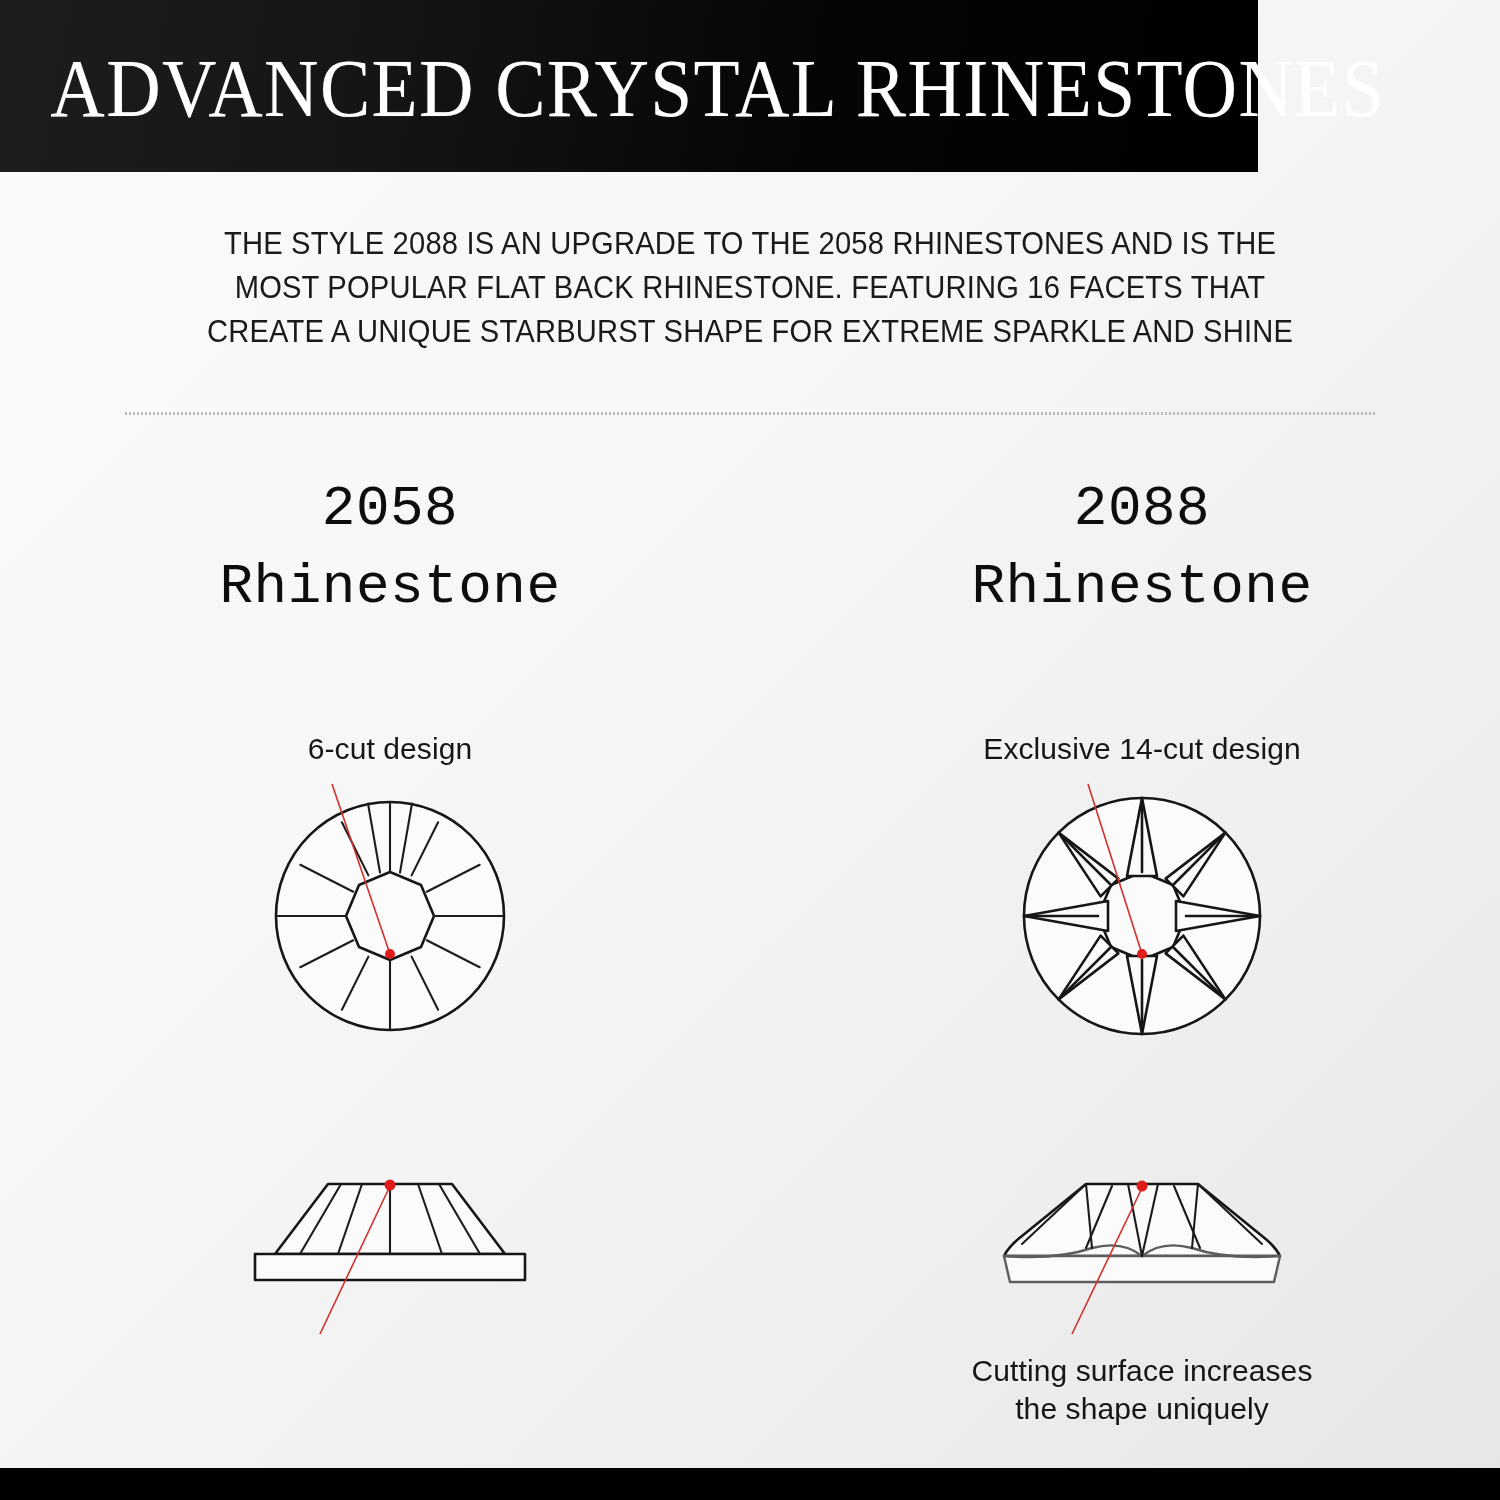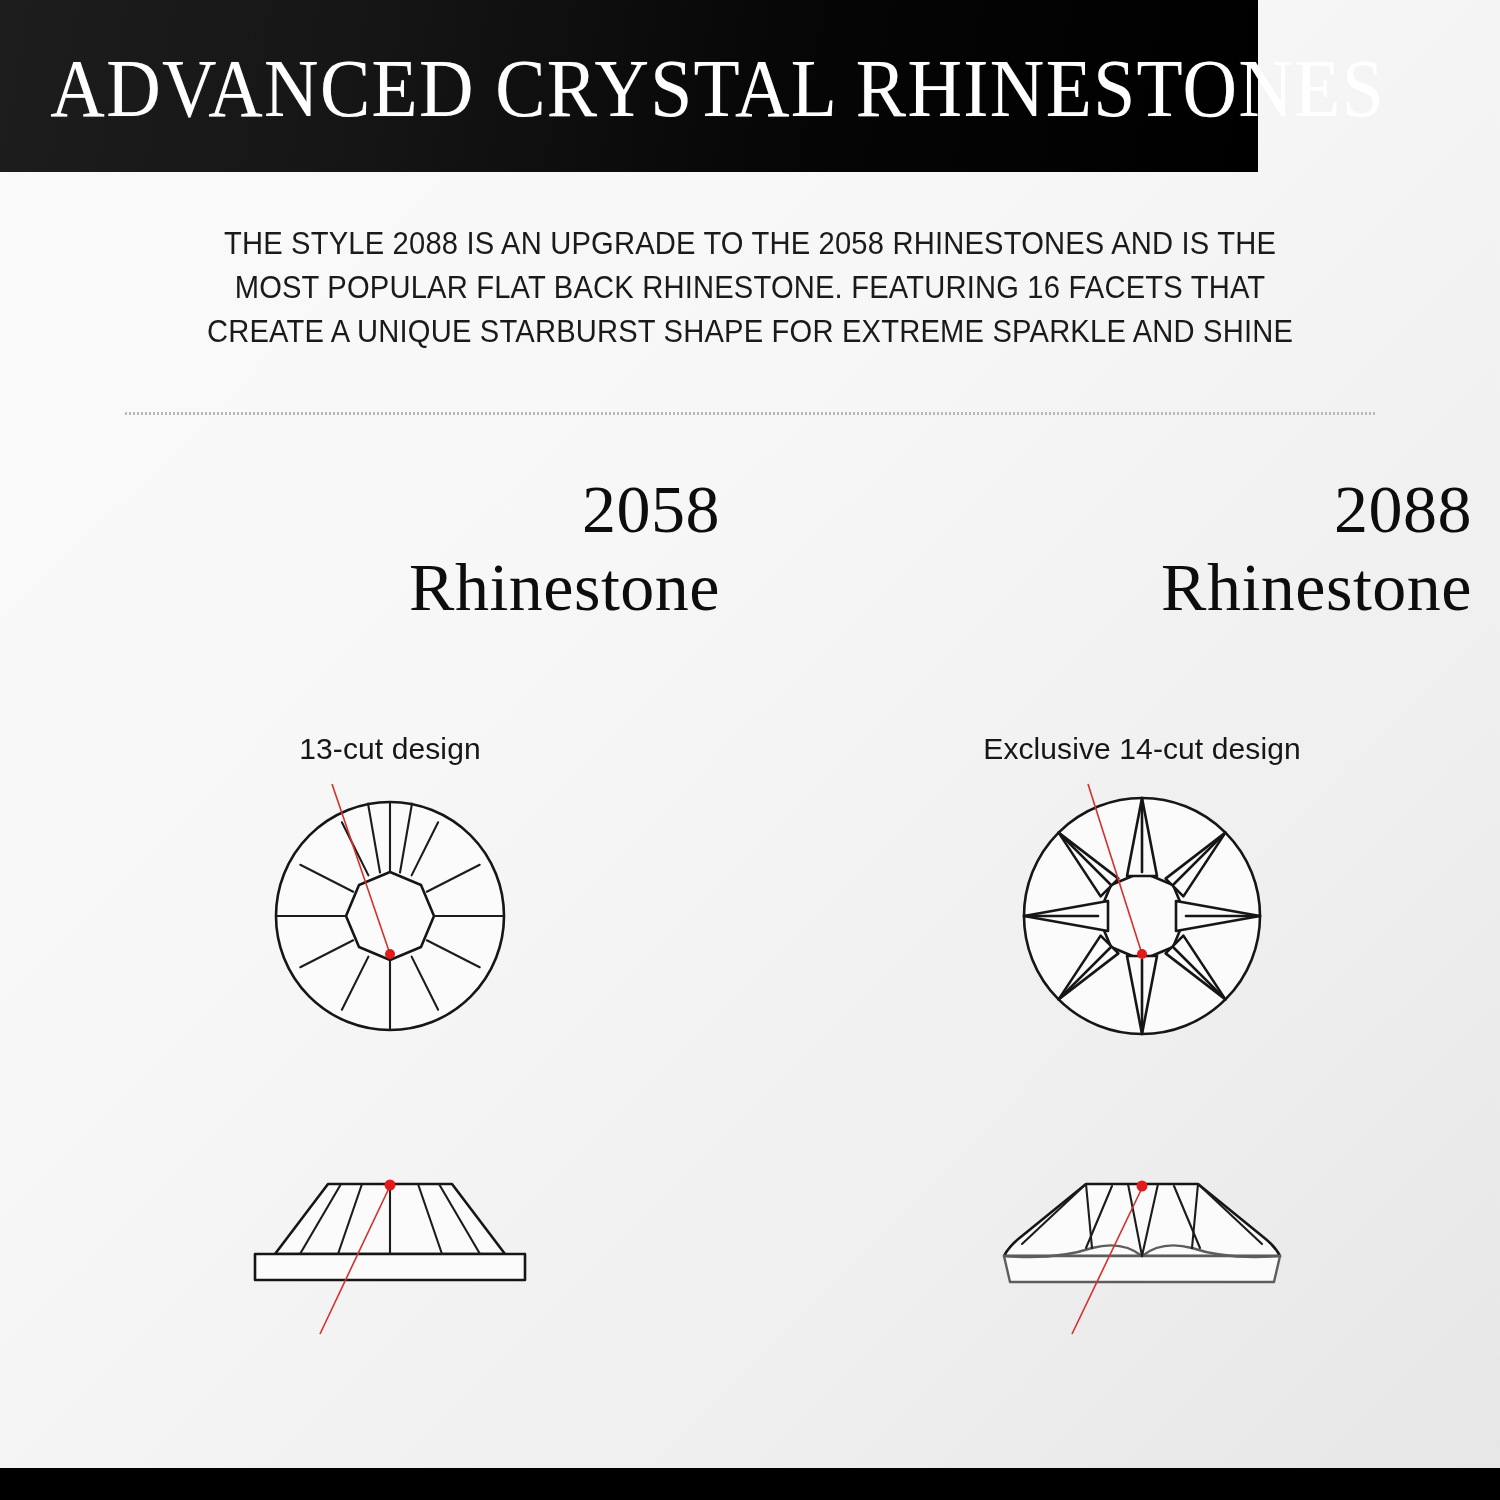--- a/index.html
+++ b/index.html
@@ -76,25 +76,25 @@
   
   .column {
     position: absolute;
     top: 470px;
     width: 660px;
   }
   #col-left  { left: 60px; }
   #col-right { left: 812px; }
 
   .col-heading {
-    text-align: right;
-    font-family: Liberation Serif, serif;
+    text-align: center;
+    font-family: Liberation Mono, monospace;
     font-weight: 400;
     color: #0d0d0d;
-    font-size: 68px;
+    font-size: 56px;
     line-height: 78px;
     letter-spacing: 0.5px;
   }
   .col-heading .ln1 { display: block; }
   .col-heading .ln2 { display: block; }
 
   .fig-label {
     text-align: center;
     color: #161616;
     font-size: 30px;
@@ -141,21 +141,21 @@
 
   <div id="divider"></div>
 
   <div class="column" id="col-left">
 
     <div class="col-heading">
       <span class="ln1">2058</span>
       <span class="ln2">Rhinestone</span>
     </div>
 
-    <div class="fig-label top-label">13-cut design</div>
+    <div class="fig-label top-label">6-cut design</div>
 
     <div class="fig-wrap">
       <svg width="360" height="300" viewBox="0 0 360 300">
 
         <circle class="stroke-dark facet-fill" cx="180" cy="148" r="114"></circle>
 
         <polygon class="stroke-dark facet-fill" points="180,104 211,117 224,148 211,179 180,192 149,179 136,148 149,117"></polygon>
 
         <g class="stroke-dark-thin">
           <line x1="180" y1="104" x2="180" y2="34"></line>
@@ -264,17 +264,21 @@
           <line x1="212" y1="30" x2="238" y2="92"></line>
           <line x1="236" y1="28" x2="230" y2="92"></line>
           <line x1="124" y1="28" x2="60" y2="88"></line>
           <line x1="236" y1="28" x2="300" y2="88"></line>
         </g>
         <line class="leader" x1="180" y1="32" x2="110" y2="178"></line>
         <circle class="dot" cx="180" cy="30" r="5.5"></circle>
       </svg>
     </div>
 
+    <div class="fig-label bottom-label">
+      <span>Cutting surface increases</span>
+      <span>the shape uniquely</span>
+    </div>
   </div>
 
   <div id="footer-bar"></div>
 
 </div>
 
 </body></html>

